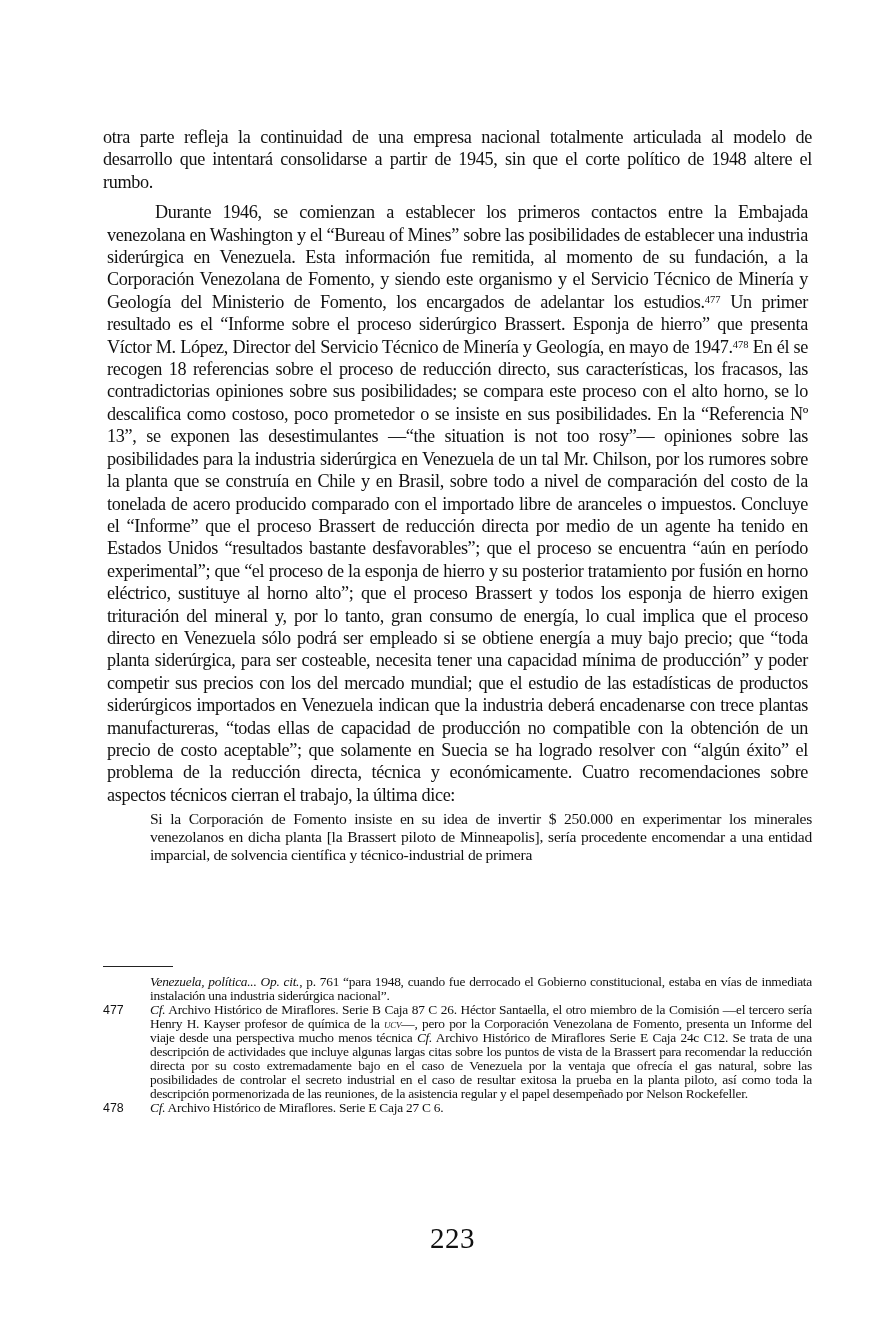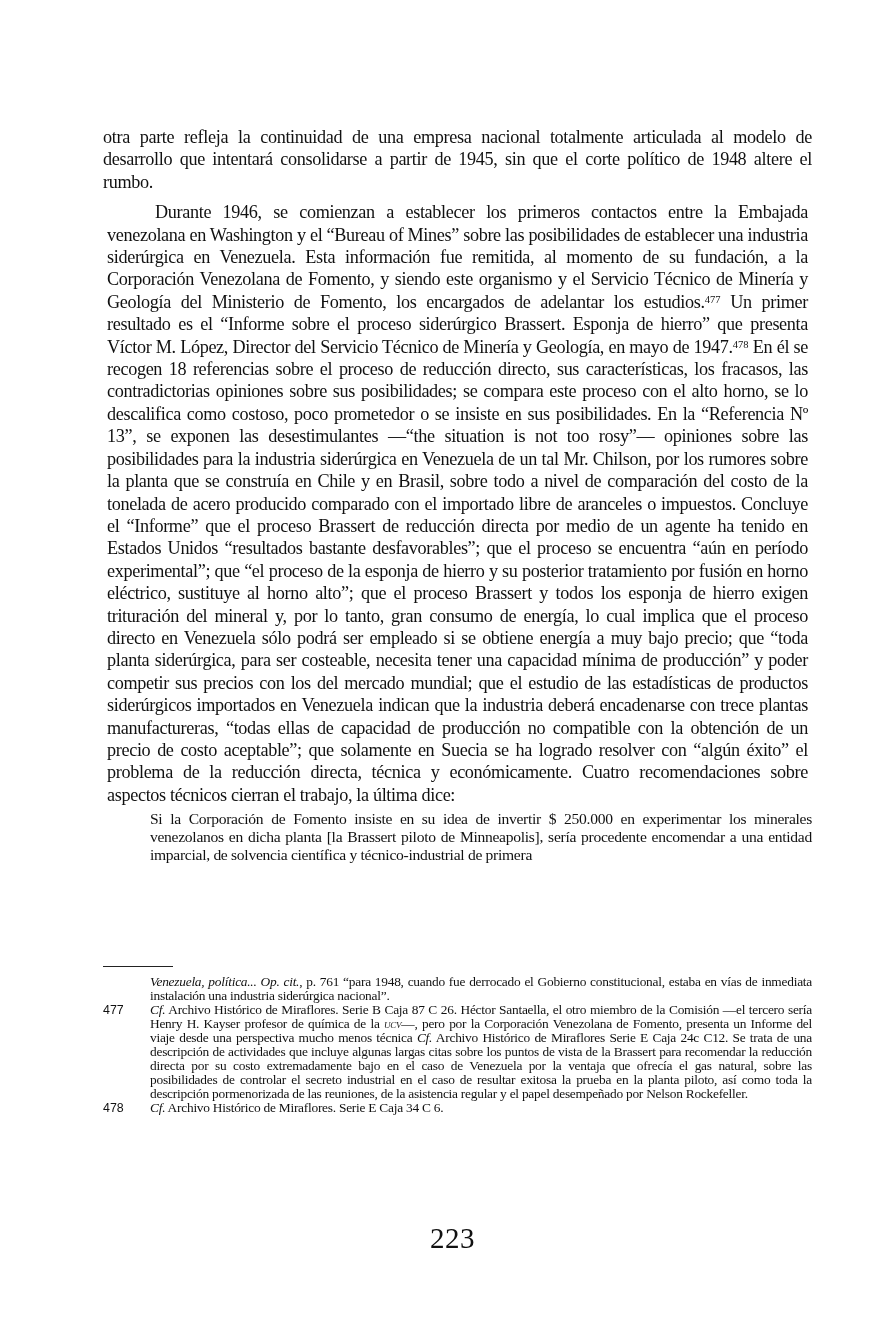--- a/index.html
+++ b/index.html
@@ -107,16 +107,16 @@
   <p class="blockquote">Si la Corporación de Fomento insiste en su idea de invertir $ 250.000 en experimentar los minerales venezolanos en dicha planta [la Brassert piloto de Minneapolis], sería procedente encomendar a una entidad imparcial, de solvencia científica y técnico-industrial de primera</p>
 </div>
 
 <div class="footnote-rule"></div>
 
 <div class="footnotes">
   <p class="fn"><i>Venezuela, política... Op. cit.</i><span>, p. 761 “para 1948, cuando fue derrocado el Gobierno constitucional, estaba en vías de inmediata instalación una industria siderúrgica nacional”.</span></p>
 
   <p class="fn"><span class="fn-num">477</span><i>Cf.</i><span> Archivo Histórico de Miraflores. Serie B Caja 87 C 26. Héctor Santaella, el otro miembro de la Comisión —el tercero sería Henry H. Kayser profesor de química de la </span><span class="sc">ucv</span><span>—, pero por la Corporación Venezolana de Fomento, presenta un Informe del viaje desde una perspectiva mucho menos técnica </span><i>Cf.</i><span> Archivo Histórico de Miraflores Serie E Caja 24c C12. Se trata de una descripción de actividades que incluye algunas largas citas sobre los puntos de vista de la Brassert para recomendar la reducción directa por su costo extremadamente bajo en el caso de Venezuela por la ventaja que ofrecía el gas natural, sobre las posibilidades de controlar el secreto industrial en el caso de resultar exitosa la prueba en la planta piloto, así como toda la descripción pormenorizada de las reuniones, de la asistencia regular y el papel desempeñado por Nelson Rockefeller.</span></p>
 
-  <p class="fn"><span class="fn-num">478</span><i>Cf.</i><span> Archivo Histórico de Miraflores. Serie E Caja 34 C 6.</span></p>
+  <p class="fn"><span class="fn-num">478</span><i>Cf.</i><span> Archivo Histórico de Miraflores. Serie E Caja 27 C 6.</span></p>
 </div>
 
 <div class="page-number">223</div>
 
 </body></html>

